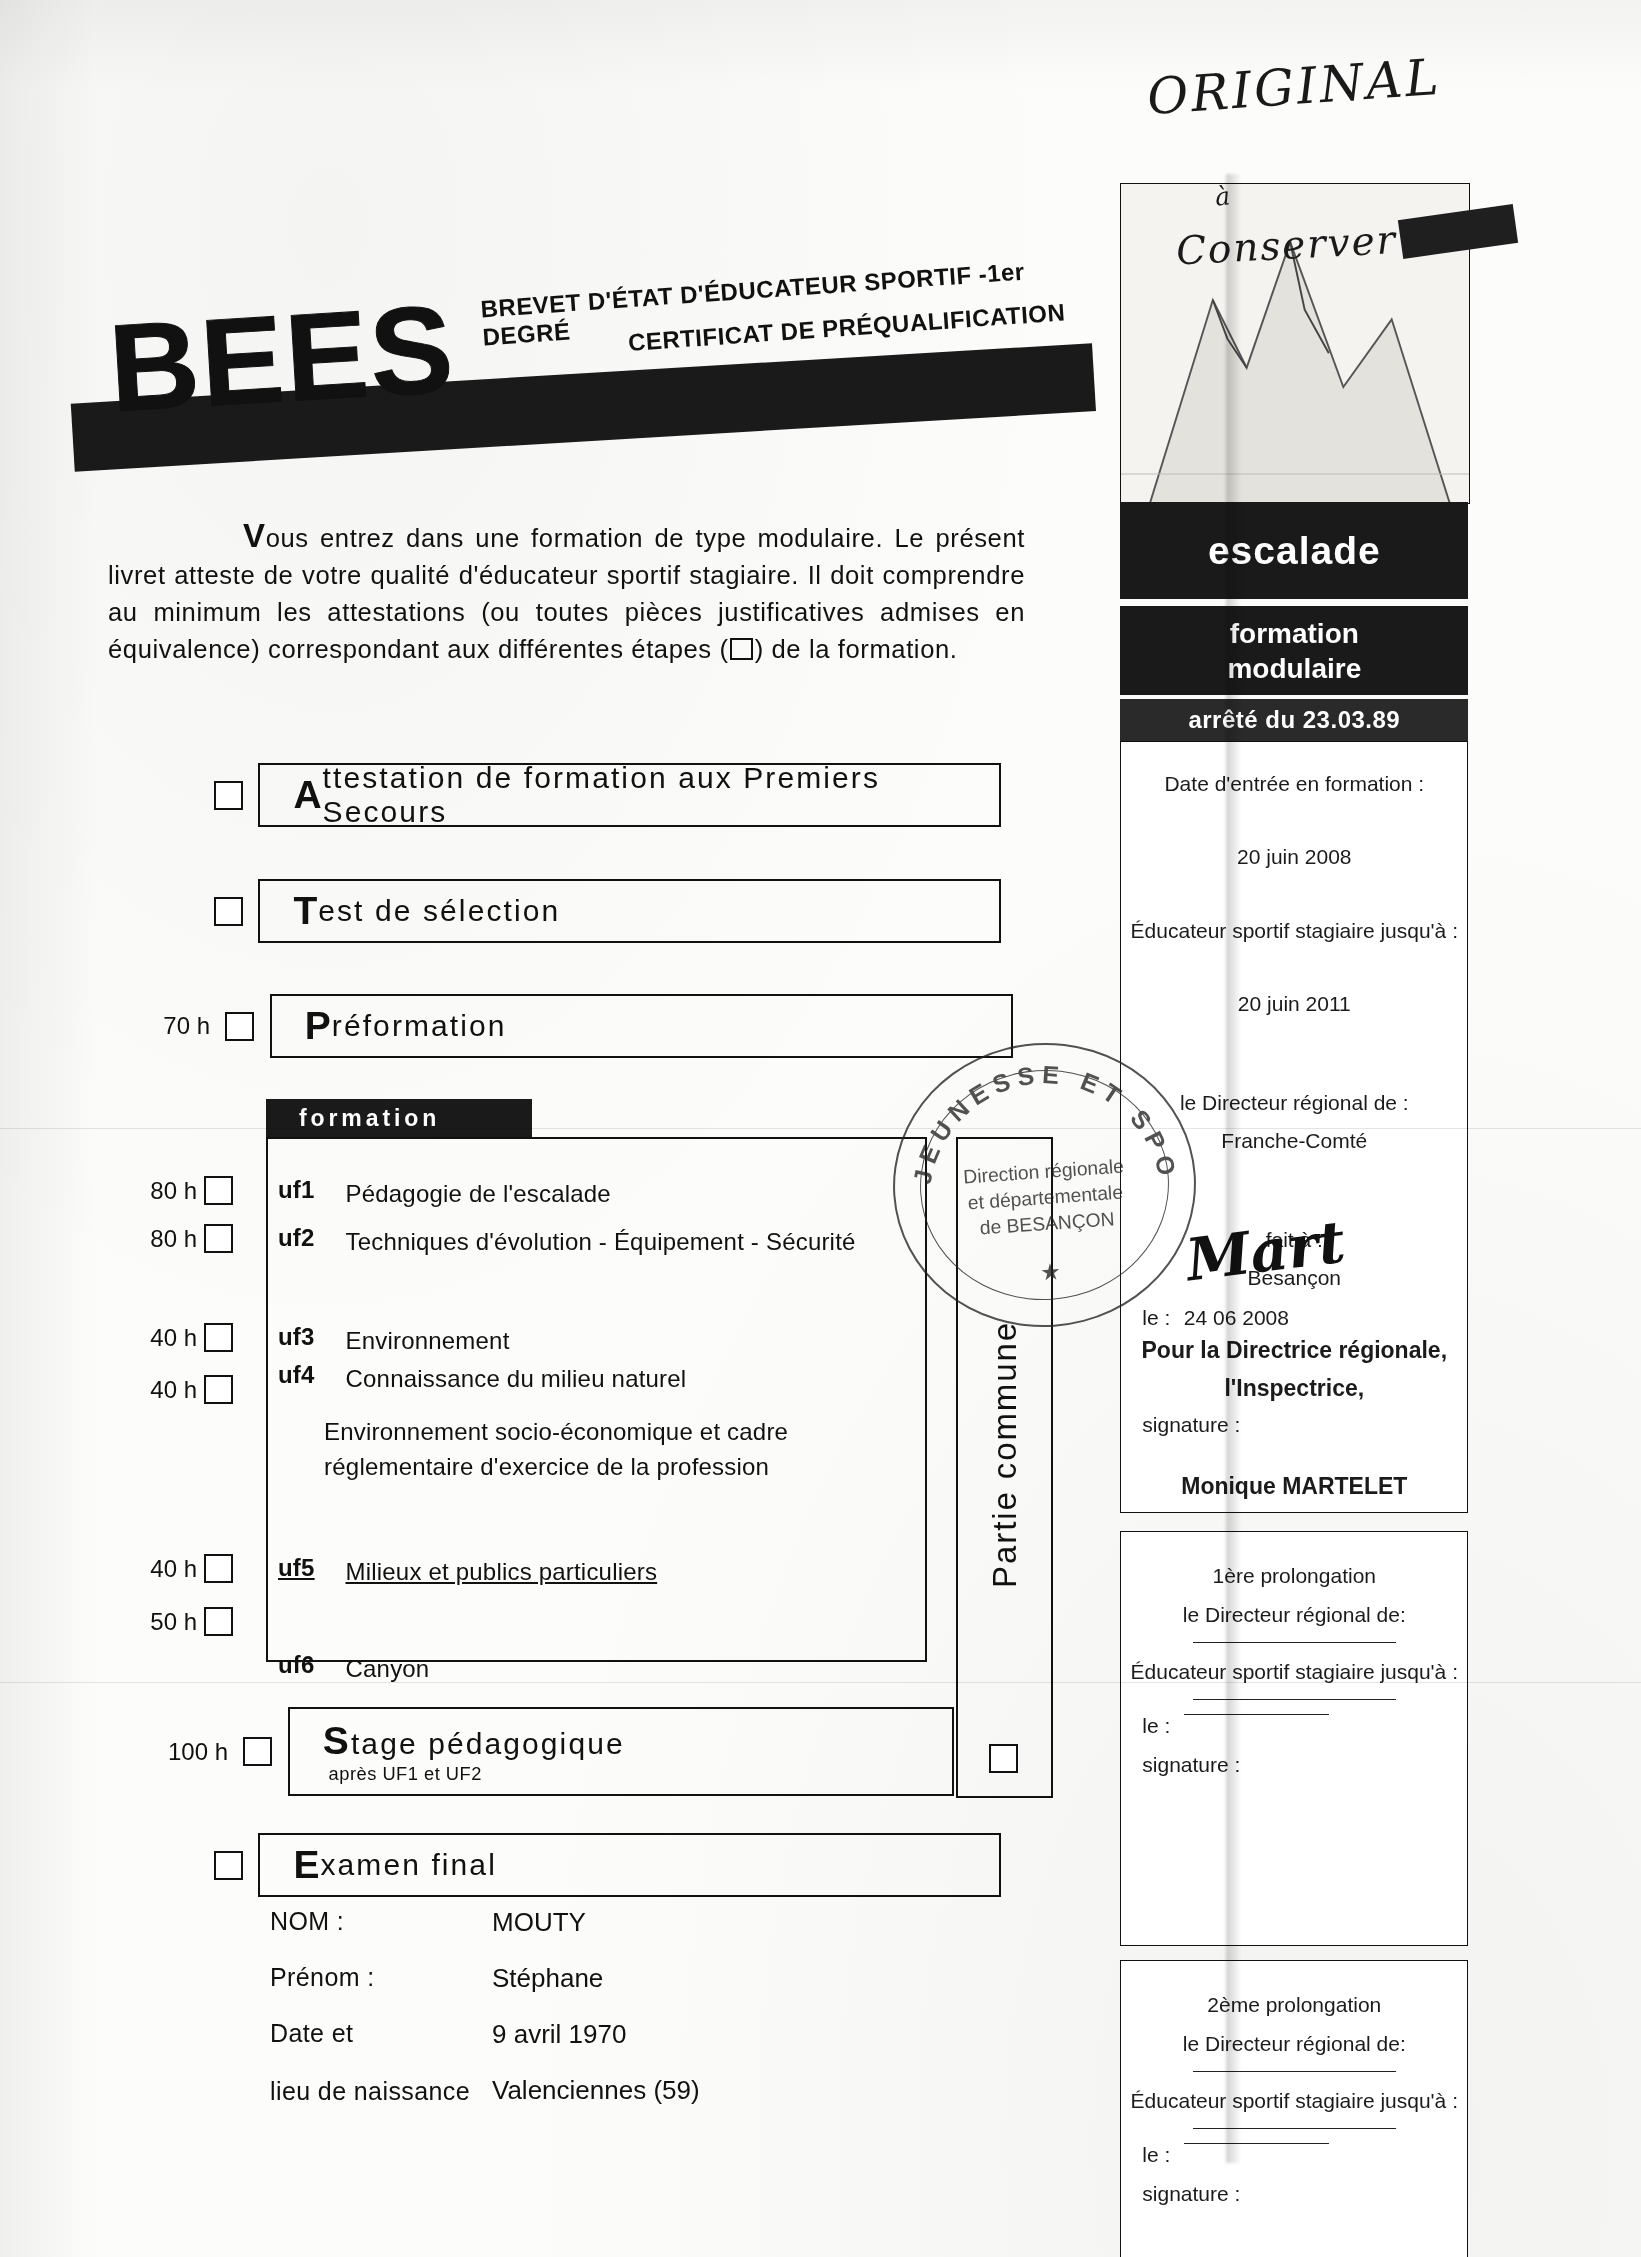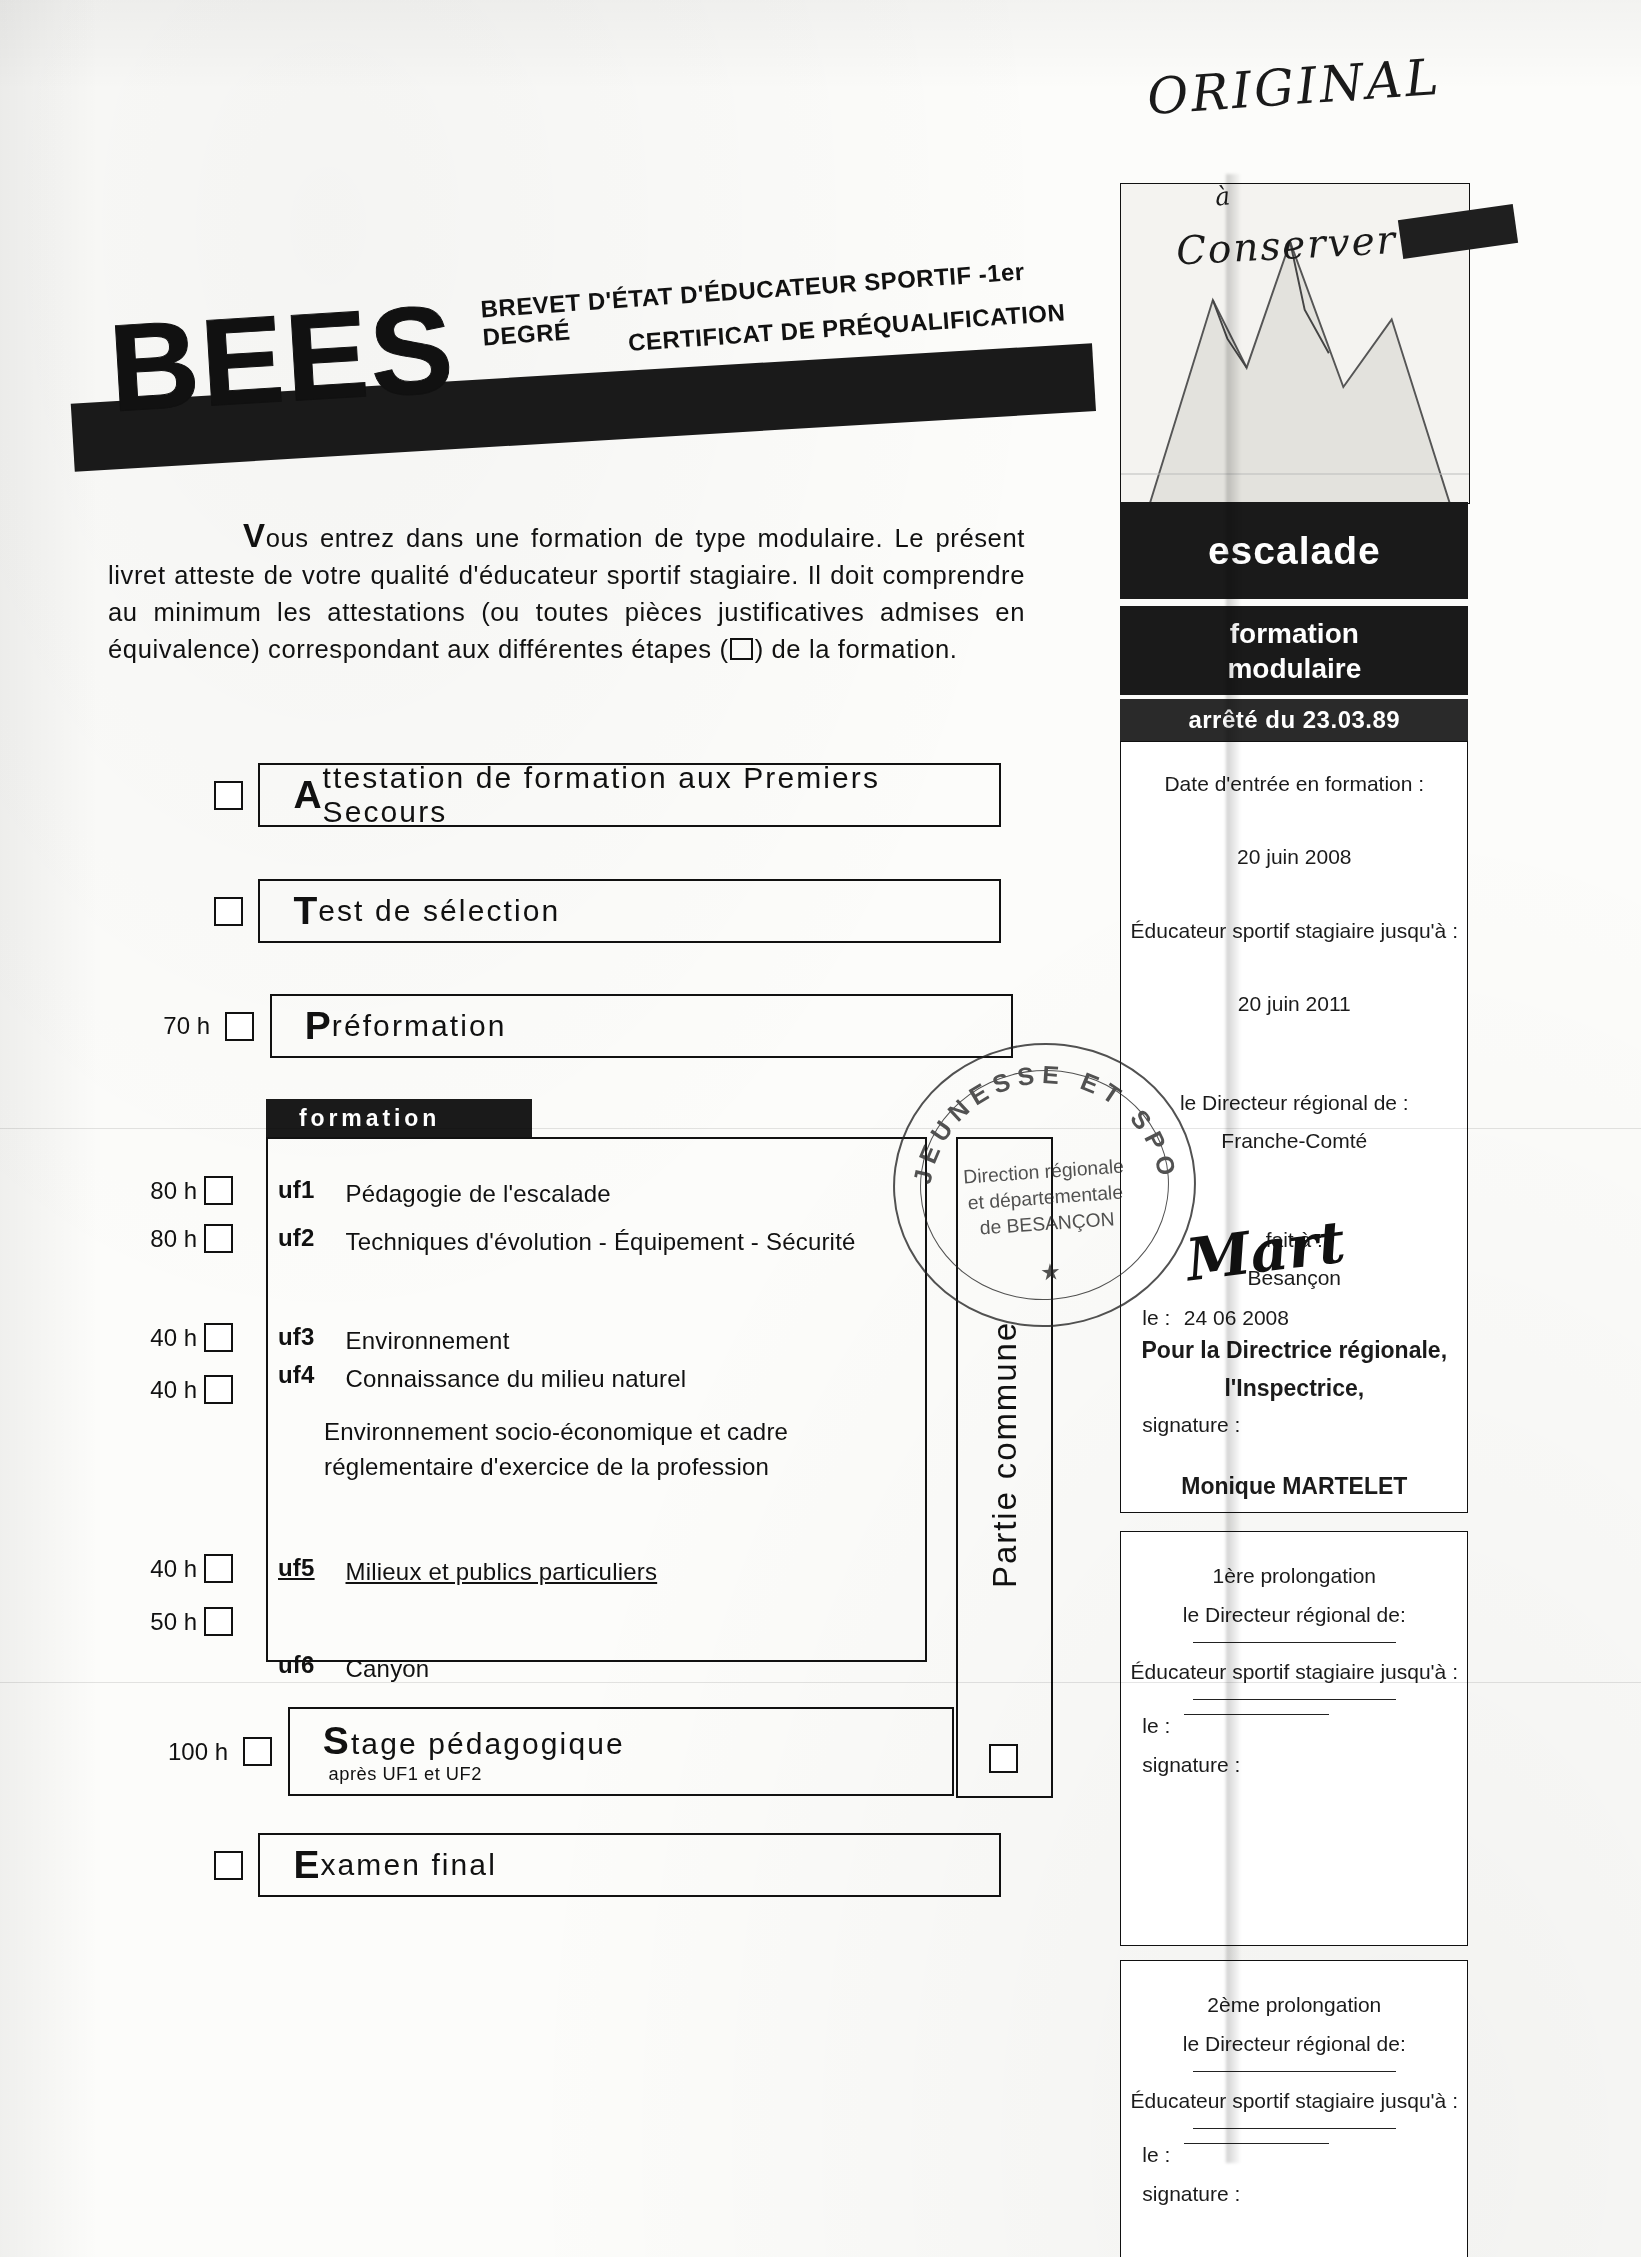--- a/index.html
+++ b/index.html
@@ -404,20 +404,38 @@
   </div>
 
   <div class="row-band" id="row-examen">
     <div class="cbox"></div>
     <div class="titled-box">
       <span class="cap">E</span>
         <span>xamen final</span>
     </div>
   </div>
 
+  <div class="identity">
+    <div class="id-row">
+      <div class="id-label">NOM :</div>
+      <div class="id-value">MOUTY</div>
+    </div>
+    <div class="id-row">
+      <div class="id-label">Prénom :</div>
+      <div class="id-value">Stéphane</div>
+    </div>
+    <div class="id-row">
+      <div class="id-label">Date et</div>
+      <div class="id-value">9 avril 1970</div>
+    </div>
+    <div class="id-row">
+      <div class="id-label id-label-two">lieu de naissance</div>
+      <div class="id-value">Valenciennes (59)</div>
+    </div>
+  </div>
 
   <div class="right-col">
 
     <div class="rc-photo">
       <svg class="rc-mountain" viewBox="0 0 360 330" preserveAspectRatio="none">
         <rect x="0" y="0" width="360" height="330" fill="#f4f3f0"></rect>
         <path d="M30 330 L95 120 L130 190 L175 60 L230 210 L280 140 L340 330 Z" fill="#e3e2dd" stroke="#555" stroke-width="2"></path>
         <path d="M95 120 L110 160 L130 190" fill="none" stroke="#444" stroke-width="2"></path>
         <path d="M175 60 L190 130 L215 175" fill="none" stroke="#444" stroke-width="2"></path>
         <path d="M0 300 L360 300" stroke="#bbb" stroke-width="1"></path>

